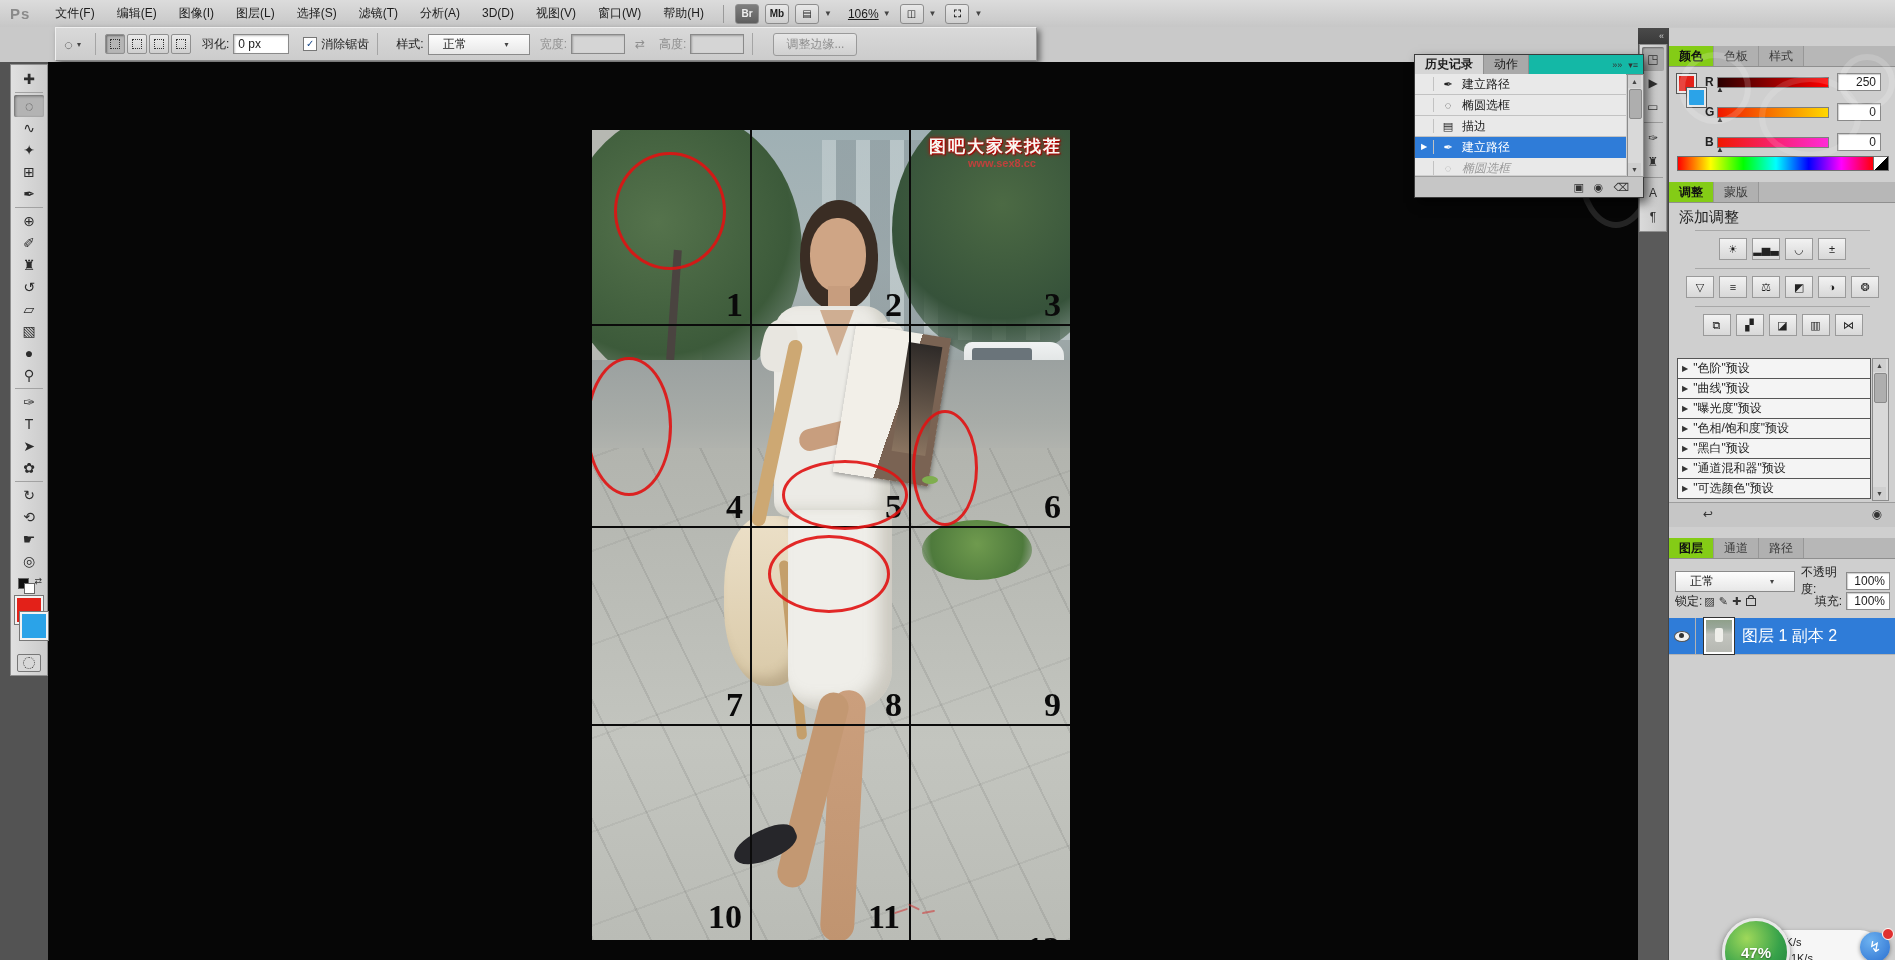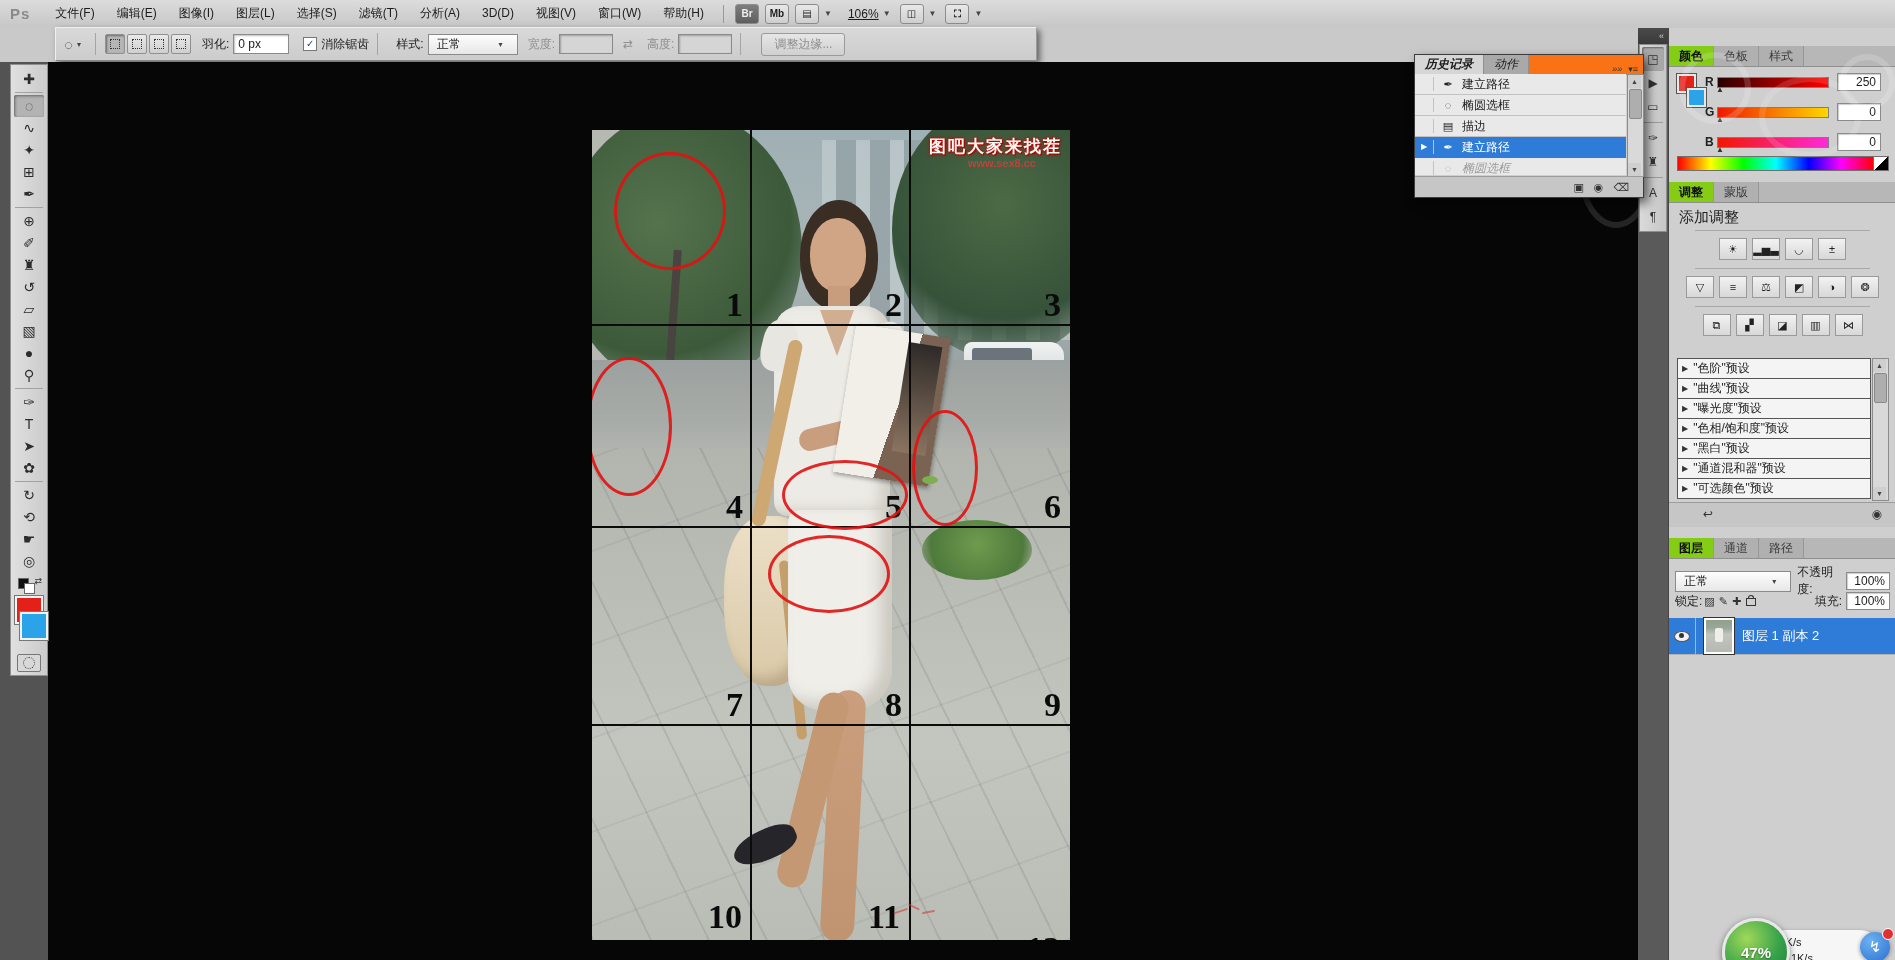--- a/index.html
+++ b/index.html
@@ -38,21 +38,21 @@
   .mode-btn.pressed{background:#b5b5b5;box-shadow:inset 1px 1px 2px rgba(0,0,0,.4);}
   .mode-btn::after{content:"";position:absolute;inset:4px;border:1px dotted #333;}
   .opt-label{margin:0 4px 0 10px;color:#222;}
   .opt-label.dis{color:#8f8f8f;}
   .txtfield{width:46px;height:18px;background:#fff;border:1px solid #8a8a8a;box-shadow:inset 1px 1px 2px rgba(0,0,0,.25);
             padding:0 4px;line-height:18px;}
   .txtfield.dis{background:#d5d5d5;color:#999;width:44px;}
   .checkbox{width:12px;height:12px;border:1px solid #777;background:#fff;display:inline-block;
             text-align:center;line-height:11px;font-size:10px;color:#1a4a8a;margin-right:4px;}
   .dropdown{min-width:72px;height:19px;background:linear-gradient(#fdfdfd,#e7e7e7);border:1px solid #8a8a8a;
-            display:flex;align-items:center;justify-content:space-between;padding:0 8px;}
+            display:flex;align-items:center;justify-content:space-between;padding:0 14px;}
   .refine-btn{margin-left:12px;padding:2px 12px;border:1px solid #9a9a9a;border-radius:3px;
               background:linear-gradient(#e6e6e6,#d0d0d0);color:#8d8d8d;}
   
   .toolstrip{position:absolute;left:10px;top:64px;width:36px;background:linear-gradient(90deg,#e0e0e0,#cbcbcb);
              border:1px solid #8f8f8f;display:flex;flex-direction:column;align-items:center;padding:3px 0;}
   .tool{width:30px;height:22px;text-align:center;line-height:22px;font-size:14px;color:#2c2c2c;position:relative;}
   .tool.active{background:#b3b3b3;box-shadow:inset 1px 1px 3px rgba(0,0,0,.45);border-radius:2px;}
   .tool-sep{width:28px;height:1px;background:#a2a2a2;margin:2px 0;}
   .swatch-mini{width:26px;height:14px;position:relative;margin-top:6px;}
   .swatch-mini .fgm{position:absolute;left:2px;top:0;width:9px;height:9px;background:#111;border:1px solid #666;}
@@ -127,25 +127,25 @@
   .lockshape{display:inline-block;width:8px;height:6px;border:1px solid #333;position:relative;top:1px;margin:0 3px;}
   .lockshape::before{content:"";position:absolute;top:-4px;left:1px;width:4px;height:3px;border:1px solid #333;border-bottom:none;border-radius:3px 3px 0 0;}
   .layer-row{position:absolute;left:0;width:227px;height:36px;display:flex;align-items:center;border-bottom:1px solid #b3b3b3;}
   .layer-row.selected{background:#2f7cd8;color:#fff;}
   .eyebox{width:26px;height:36px;border-right:1px solid #b3b3b3;display:flex;align-items:center;justify-content:center;}
   .eye{width:14px;height:9px;border-radius:50%;background:#f2f2f2;border:1px solid #555;position:relative;}
   .eye::after{content:"";position:absolute;top:1px;left:4px;width:5px;height:5px;border-radius:50%;background:#333;}
   .lthumb{width:26px;height:32px;margin:0 8px;border:2px solid #fff;outline:1px solid #333;
           background:linear-gradient(#8fa08a 0%,#9aa79b 25%,#c2c4be 45%,#b6b8b2 100%);position:relative;}
   .lthumb::after{content:"";position:absolute;left:9px;top:8px;width:8px;height:14px;background:#efefea;border-radius:2px;}
-  .layer-name{font-size:13px;}
+  .layer-name{font-size:16px;}
   
   .histfloat{position:absolute;left:1414px;top:54px;width:228px;height:142px;background:#cfcfcf;
              border:1px solid #3c3c3c;box-shadow:4px 5px 10px rgba(0,0,0,.6);z-index:50;}
-  .htabs{height:19px;background:#f97316;display:flex;align-items:flex-end;border-bottom:1px solid #8f8f8f;font-style:italic;}
+  .htabs{height:19px;background:#14b8a6;display:flex;align-items:center;border-bottom:1px solid #8f8f8f;}
   .htab{padding:0 10px;line-height:19px;background:#a9a9a9;border-right:1px solid #8f8f8f;}
   .htab.active{background:#d6d6d6;font-weight:bold;}
   .hicons{margin-left:auto;display:flex;align-items:center;gap:6px;padding-right:5px;color:#333;font-size:9px;}
   .hlist{position:absolute;left:0;top:19px;width:211px;height:101px;background:#e9e9e9;overflow:hidden;}
   .hrow{height:20px;display:flex;align-items:center;border-bottom:1px solid #c2c2c2;color:#222;}
   .hrow.selected{background:#2f7cd8;color:#fff;border-bottom-color:#2f7cd8;}
   .hrow.undone{color:#9a9a9a;font-style:italic;}
   .srcbox{width:18px;height:14px;border-right:1px solid #c2c2c2;margin-right:4px;text-align:center;font-size:8px;line-height:14px;}
   .hrow .hic{width:20px;text-align:center;font-size:11px;margin-right:4px;}
   .hfoot{position:absolute;left:0;bottom:0;width:228px;height:21px;background:#c6c6c6;border-top:1px solid #9d9d9d;

